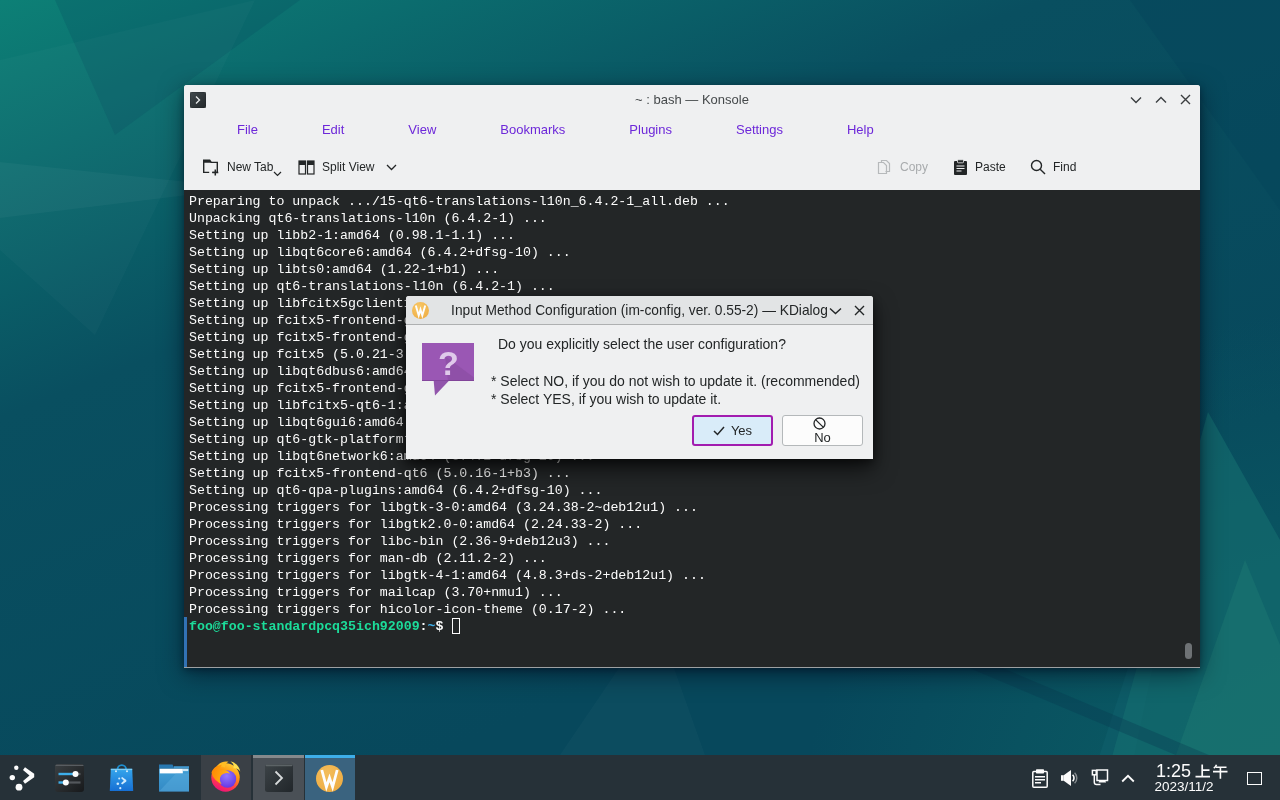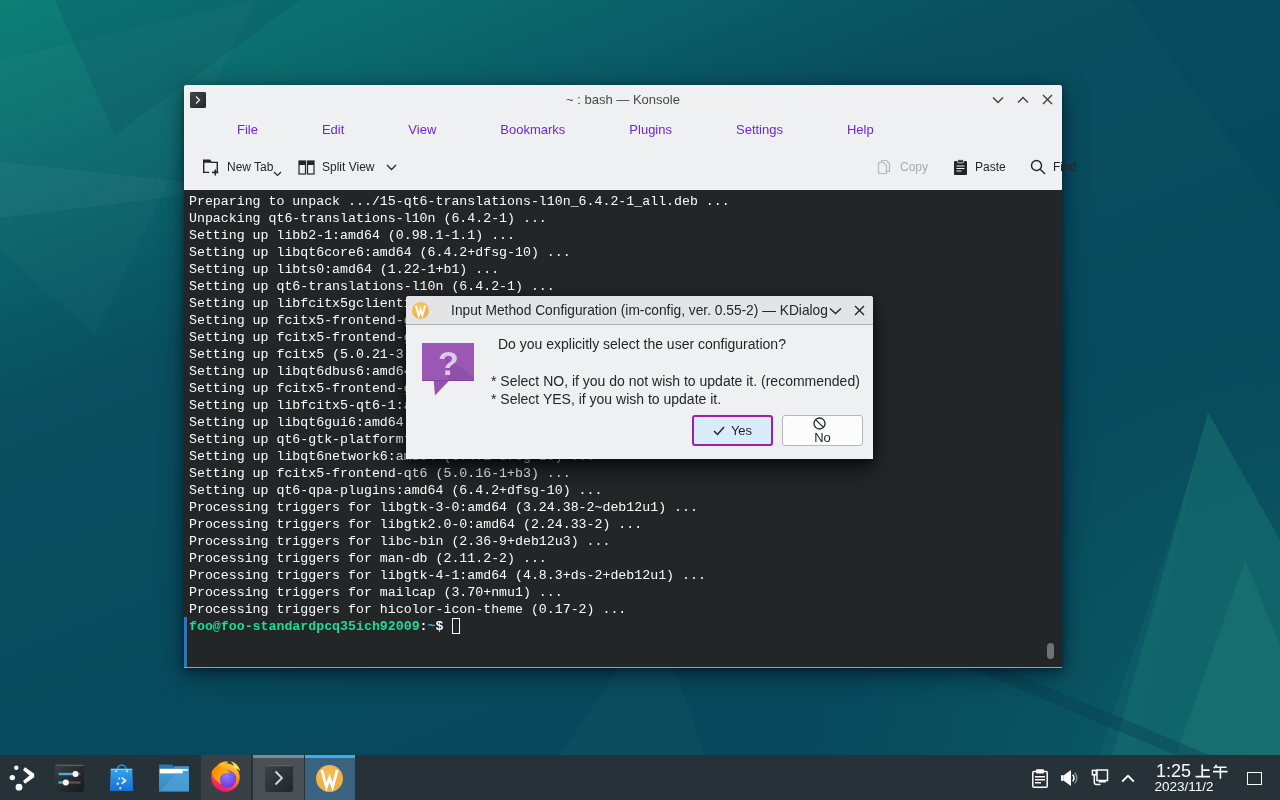--- a/index.html
+++ b/index.html
@@ -1,21 +1,21 @@
 <!DOCTYPE html>
 <html><head>
 <meta charset="utf-8">
 <style>
 * { margin:0; padding:0; box-sizing:border-box; }
 html,body { width:1280px; height:800px; overflow:hidden; }
 body { font-family:"Liberation Sans",sans-serif; position:relative; background:#11606e; }
 #wall { position:absolute; left:0; top:0; }
 
 
-#win { position:absolute; left:184px; top:85px; width:878px; height:583px;
+#win { position:absolute; left:184px; top:85px; width:1016px; height:583px;
   background:#eff0f1; border-radius:3px 3px 0 0;
   box-shadow:0 6px 24px rgba(0,0,20,.5), 0 2px 6px rgba(0,0,20,.35);
   border-bottom:1px solid #9da0a2; }
 #titlebar { position:absolute; left:0; top:0; width:100%; height:29px; border-radius:3px 3px 0 0;
   background:#eff0f1; }
 #titlebar .ticon { position:absolute; left:6px; top:7px; }
 #titlebar .ttext { position:absolute; left:0; right:0; top:0; height:29px; line-height:29px;
   text-align:center; font-size:13px; color:#45494b; }
 .winbtns { position:absolute; right:0; top:0; height:29px; display:flex; align-items:center; }
 .winbtns svg.wb1 { margin-right:13px; } .winbtns svg.wb2 { margin-right:13px; } .winbtns svg.wb3 { margin-right:9px; }

